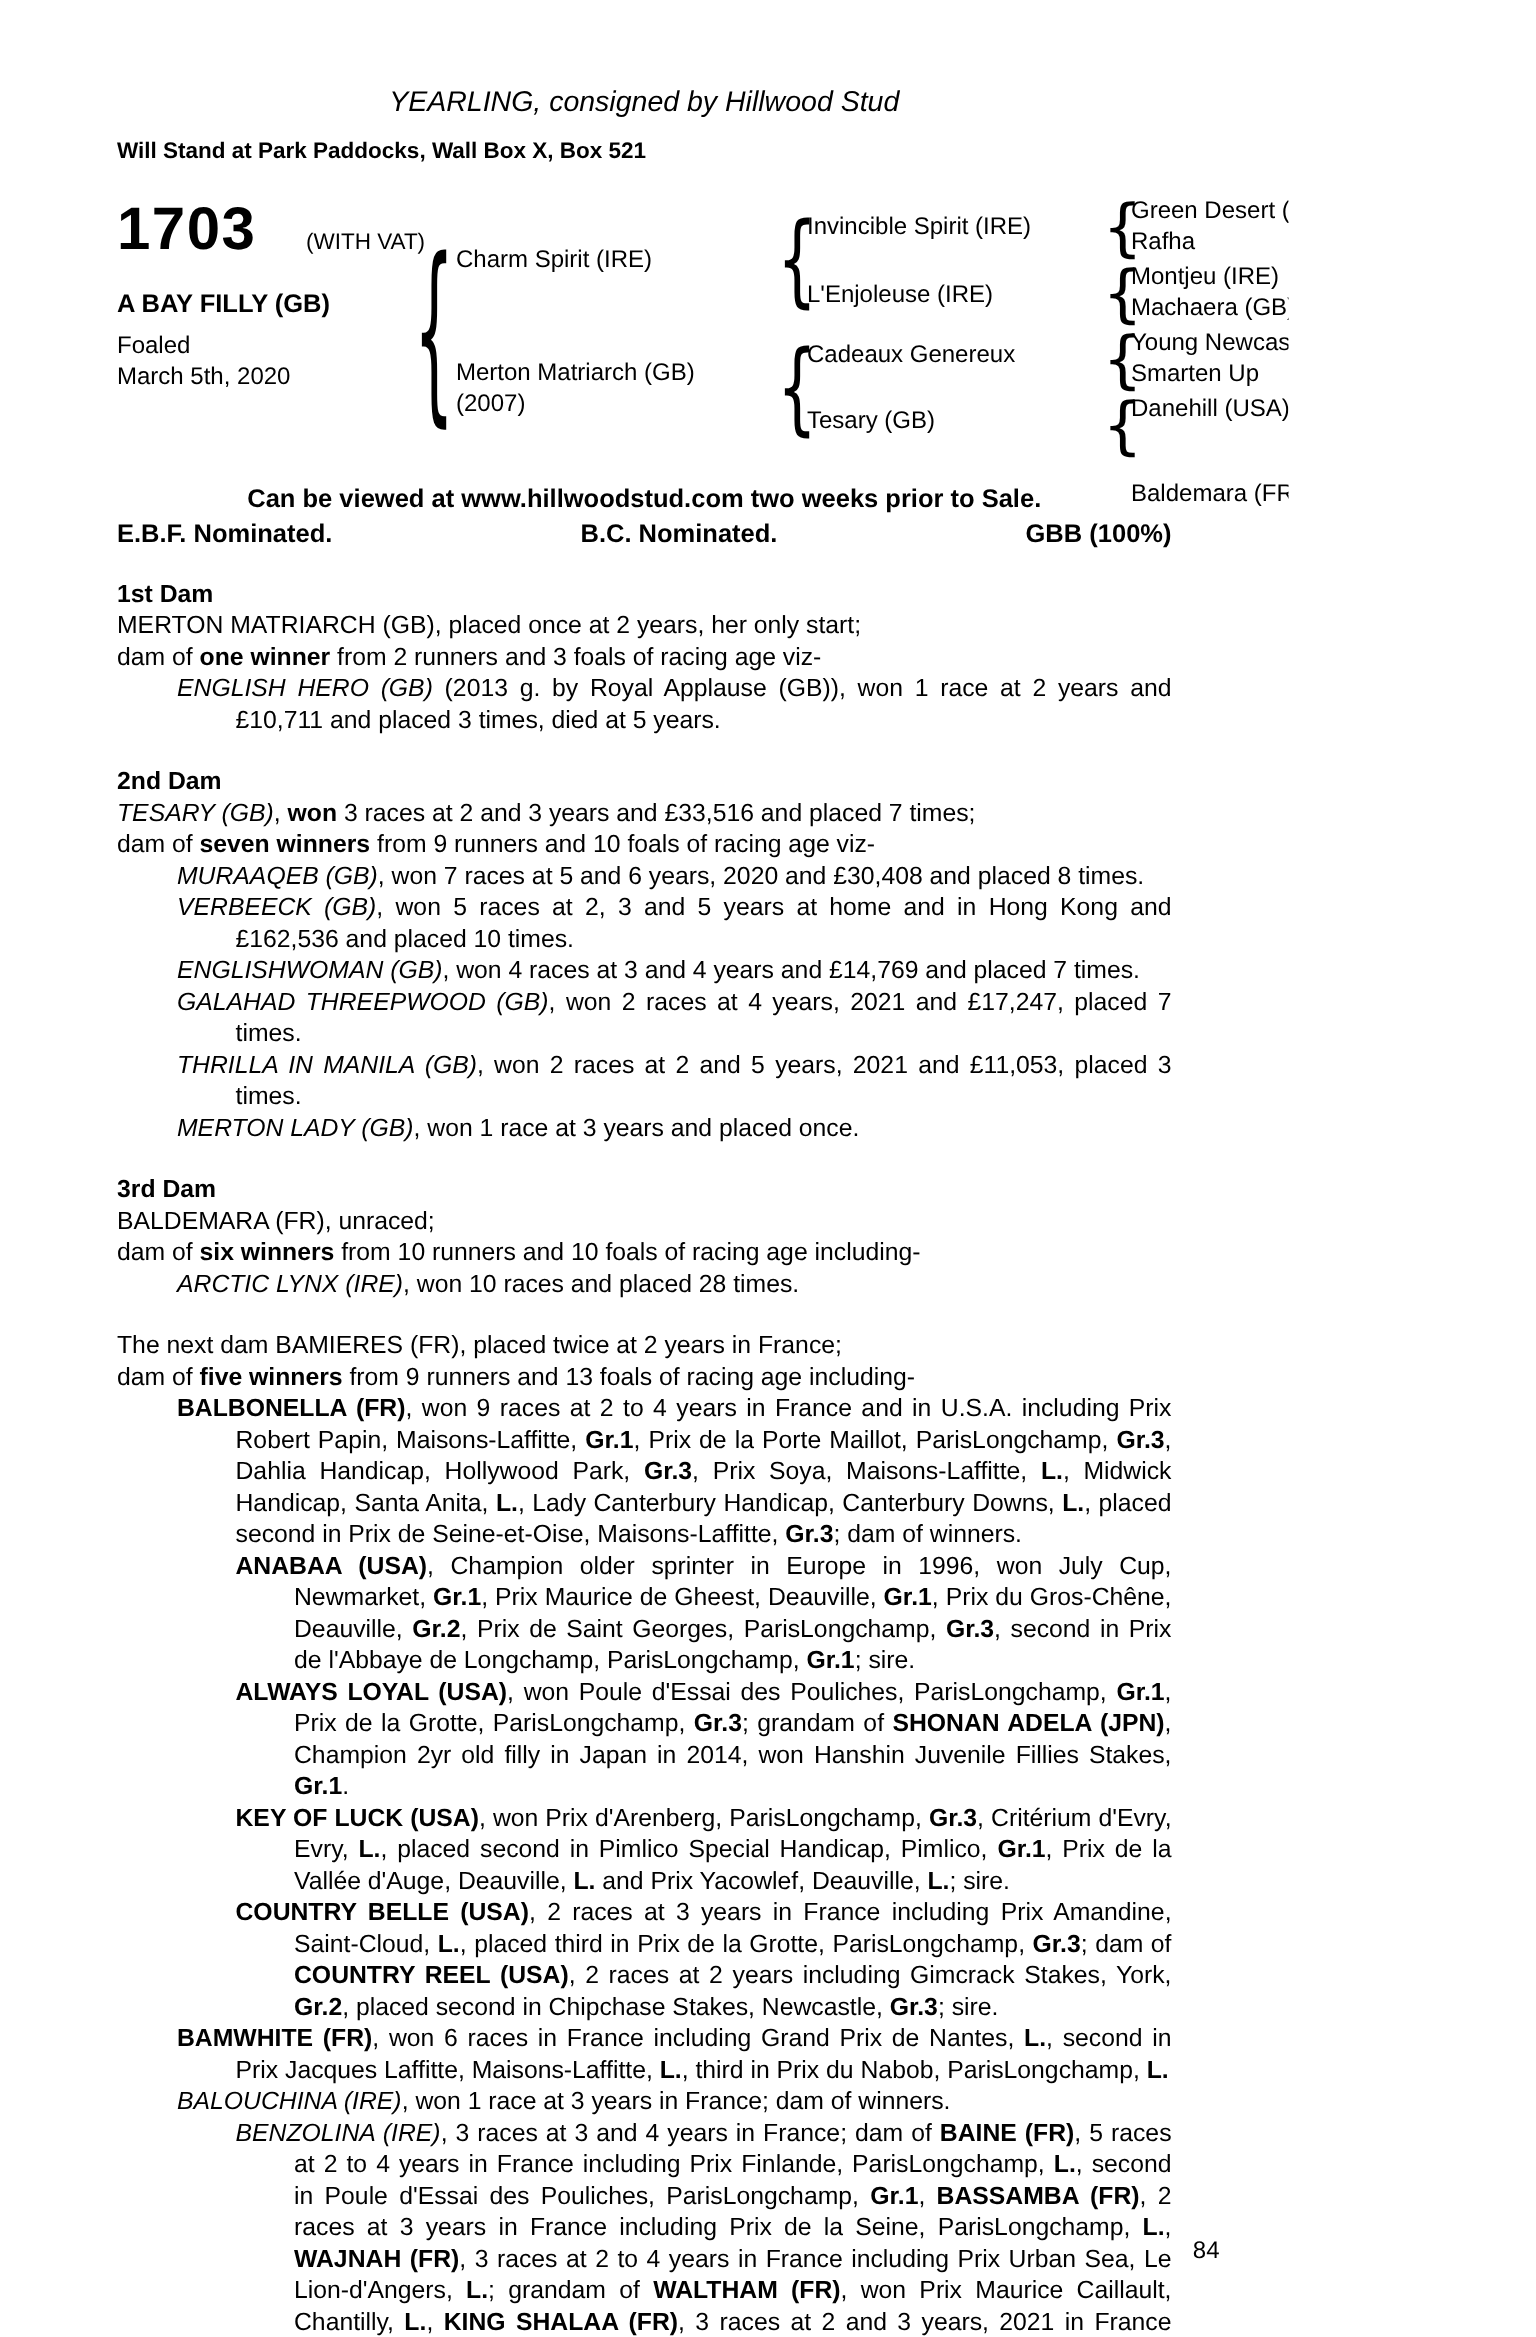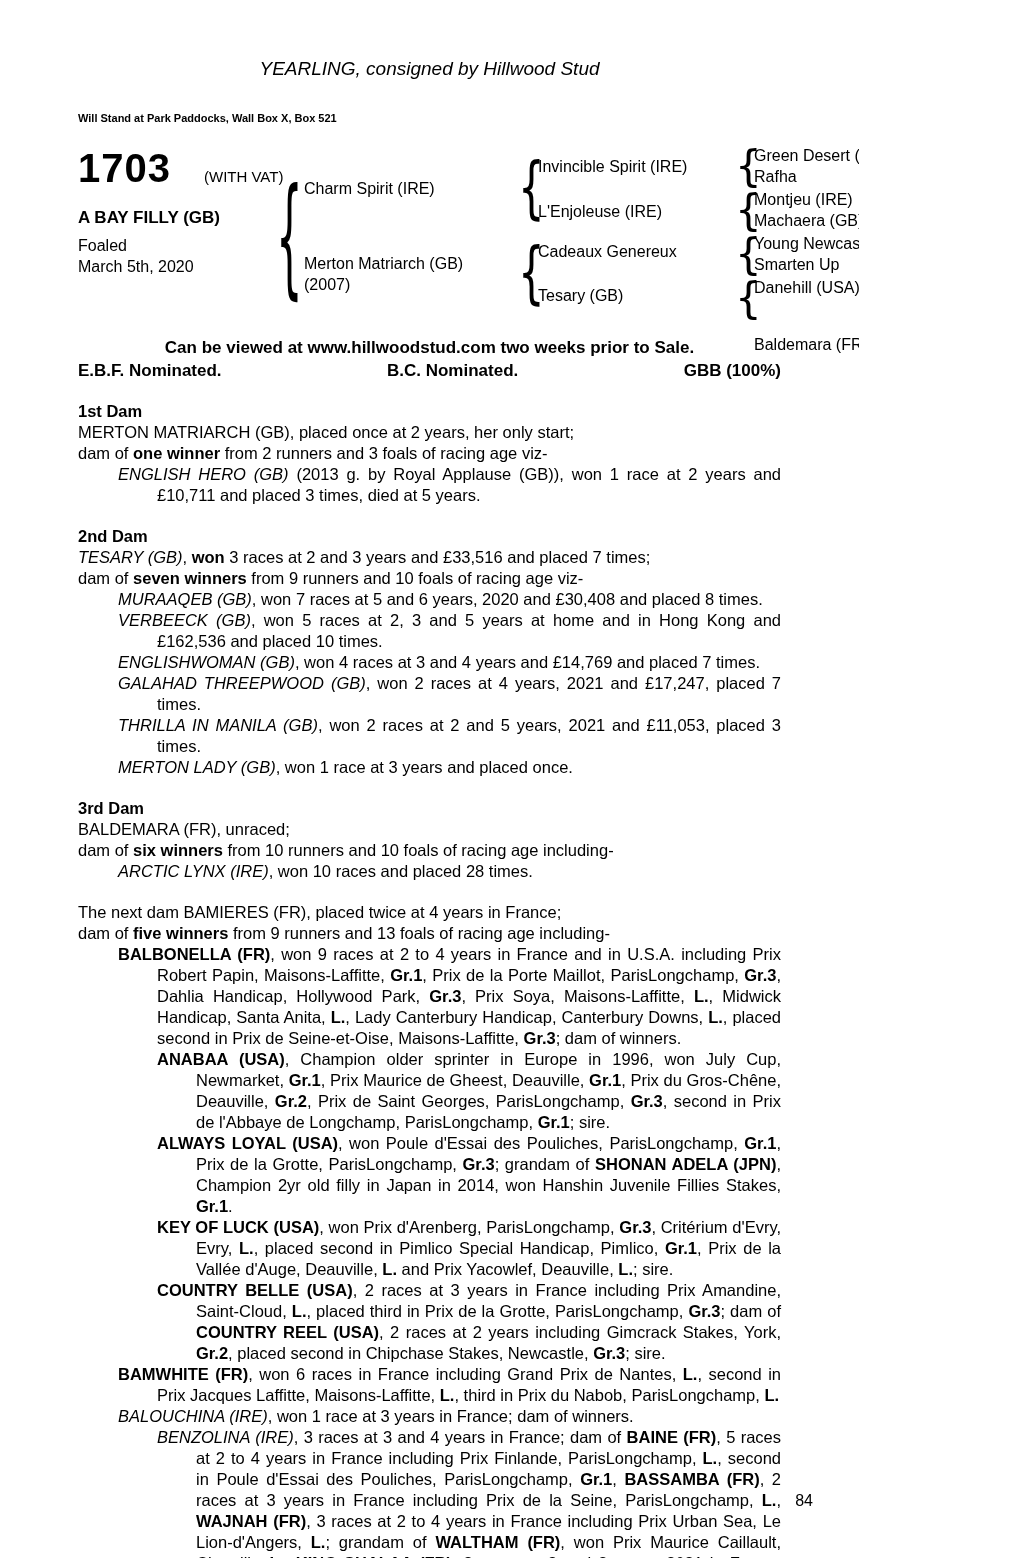--- a/index.html
+++ b/index.html
@@ -14,23 +14,23 @@
     box-sizing: border-box;
     padding: 58px 78px 16px 78px;
     overflow: hidden;
   }
   .title {
     text-align: center;
     font-style: italic;
     font-size: 19px;
   }
   .stand {
-    margin-top: 32px;
+    margin-top: 12px;
     font-weight: bold;
-    font-size: 11px;
+    font-size: 15px;
   }
   .ped {
     position: relative;
     height: 182px;
     margin-top: 24px;
     font-size: 16px;
   }
   .abs { position: absolute; white-space: nowrap; font-size: 16px; line-height: 16px; }
   .lot-line { position: absolute; left: 0; top: 0; display: flex; align-items: baseline; gap: 8px; }
   .lot-num { font-size: 40px; font-weight: bold; letter-spacing: 1px; line-height: 40px; }
@@ -138,21 +138,21 @@
       <div class="para ind1"><span class="i">MURAAQEB (GB)</span><span>, won 7 races at 5 and 6 years, 2020 and £30,408 and placed 8 times.</span></div>
       <div class="para ind1"><span class="i">VERBEECK (GB)</span><span>, won 5 races at 2, 3 and 5 years at home and in Hong Kong and £162,536 and placed 10 times.</span></div>
       <div class="para ind1"><span class="i">ENGLISHWOMAN (GB)</span><span>, won 4 races at 3 and 4 years and £14,769 and placed 7 times.</span></div>
       <div class="para ind1"><span class="i">GALAHAD THREEPWOOD (GB)</span><span>, won 2 races at 4 years, 2021 and £17,247, placed 7 times.</span></div>
       <div class="para ind1"><span class="i">THRILLA IN MANILA (GB)</span><span>, won 2 races at 2 and 5 years, 2021 and £11,053, placed 3 times.</span></div>
       <div class="para ind1"><span class="i">MERTON LADY (GB)</span><span>, won 1 race at 3 years and placed once.</span></div>
       <div class="para heading"><span>3rd Dam</span></div>
       <div class="para plain"><span>BALDEMARA (FR), unraced;</span></div>
       <div class="para plain"><span>dam of </span><span class="b">six winners</span><span> from 10 runners and 10 foals of racing age including-</span></div>
       <div class="para ind1"><span class="i">ARCTIC LYNX (IRE)</span><span>, won 10 races and placed 28 times.</span></div>
-      <div class="para plain gap"><span>The next dam BAMIERES (FR), placed twice at 4 years in France;</span></div>
+      <div class="para plain gap"><span>The next dam BAMIERES (FR), placed twice at 2 years in France;</span></div>
       <div class="para plain"><span>dam of </span><span class="b">five winners</span><span> from 9 runners and 13 foals of racing age including-</span></div>
       <div class="para ind1"><span class="b">BALBONELLA (FR)</span><span>, won 9 races at 2 to 4 years in France and in U.S.A. including Prix Robert Papin, Maisons-Laffitte, </span><span class="b">Gr.1</span><span>, Prix de la Porte Maillot, ParisLongchamp, </span><span class="b">Gr.3</span><span>, Dahlia Handicap, Hollywood Park, </span><span class="b">Gr.3</span><span>, Prix Soya, Maisons-Laffitte, </span><span class="b">L.</span><span>, Midwick Handicap, Santa Anita, </span><span class="b">L.</span><span>, Lady Canterbury Handicap, Canterbury Downs, </span><span class="b">L.</span><span>, placed second in Prix de Seine-et-Oise, Maisons-Laffitte, </span><span class="b">Gr.3</span><span>; dam of winners.</span></div>
       <div class="para ind2"><span class="b">ANABAA (USA)</span><span>, Champion older sprinter in Europe in 1996, won July Cup, Newmarket, </span><span class="b">Gr.1</span><span>, Prix Maurice de Gheest, Deauville, </span><span class="b">Gr.1</span><span>, Prix du Gros-Chêne, Deauville, </span><span class="b">Gr.2</span><span>, Prix de Saint Georges, ParisLongchamp, </span><span class="b">Gr.3</span><span>, second in Prix de l'Abbaye de Longchamp, ParisLongchamp, </span><span class="b">Gr.1</span><span>; sire.</span></div>
       <div class="para ind2"><span class="b">ALWAYS LOYAL (USA)</span><span>, won Poule d'Essai des Pouliches, ParisLongchamp, </span><span class="b">Gr.1</span><span>, Prix de la Grotte, ParisLongchamp, </span><span class="b">Gr.3</span><span>; grandam of </span><span class="b">SHONAN ADELA (JPN)</span><span>, Champion 2yr old filly in Japan in 2014, won Hanshin Juvenile Fillies Stakes, </span><span class="b">Gr.1</span><span>.</span></div>
       <div class="para ind2"><span class="b">KEY OF LUCK (USA)</span><span>, won Prix d'Arenberg, ParisLongchamp, </span><span class="b">Gr.3</span><span>, Critérium d'Evry, Evry, </span><span class="b">L.</span><span>, placed second in Pimlico Special Handicap, Pimlico, </span><span class="b">Gr.1</span><span>, Prix de la Vallée d'Auge, Deauville, </span><span class="b">L.</span><span> and Prix Yacowlef, Deauville, </span><span class="b">L.</span><span>; sire.</span></div>
       <div class="para ind2"><span class="b">COUNTRY BELLE (USA)</span><span>, 2 races at 3 years in France including Prix Amandine, Saint-Cloud, </span><span class="b">L.</span><span>, placed third in Prix de la Grotte, ParisLongchamp, </span><span class="b">Gr.3</span><span>; dam of </span><span class="b">COUNTRY REEL (USA)</span><span>, 2 races at 2 years including Gimcrack Stakes, York, </span><span class="b">Gr.2</span><span>, placed second in Chipchase Stakes, Newcastle, </span><span class="b">Gr.3</span><span>; sire.</span></div>
       <div class="para ind1"><span class="b">BAMWHITE (FR)</span><span>, won 6 races in France including Grand Prix de Nantes, </span><span class="b">L.</span><span>, second in Prix Jacques Laffitte, Maisons-Laffitte, </span><span class="b">L.</span><span>, third in Prix du Nabob, ParisLongchamp, </span><span class="b">L.</span></div>
       <div class="para ind1"><span class="i">BALOUCHINA (IRE)</span><span>, won 1 race at 3 years in France; dam of winners.</span></div>
       <div class="para ind2"><span class="i">BENZOLINA (IRE)</span><span>, 3 races at 3 and 4 years in France; dam of </span><span class="b">BAINE (FR)</span><span>, 5 races at 2 to 4 years in France including Prix Finlande, ParisLongchamp, </span><span class="b">L.</span><span>, second in Poule d'Essai des Pouliches, ParisLongchamp, </span><span class="b">Gr.1</span><span>, </span><span class="b">BASSAMBA (FR)</span><span>, 2 races at 3 years in France including Prix de la Seine, ParisLongchamp, </span><span class="b">L.</span><span>, </span><span class="b">WAJNAH (FR)</span><span>, 3 races at 2 to 4 years in France including Prix Urban Sea, Le Lion-d'Angers, </span><span class="b">L.</span><span>; grandam of </span><span class="b">WALTHAM (FR)</span><span>, won Prix Maurice Caillault, Chantilly, </span><span class="b">L.</span><span>, </span><span class="b">KING SHALAA (FR)</span><span>, 3 races at 2 and 3 years, 2021 in France including Prix de la Californie, Cagnes-Sur-Mer, </span><span class="b">L.</span><span>, from only 4 starts.</span></div>
     </div>

